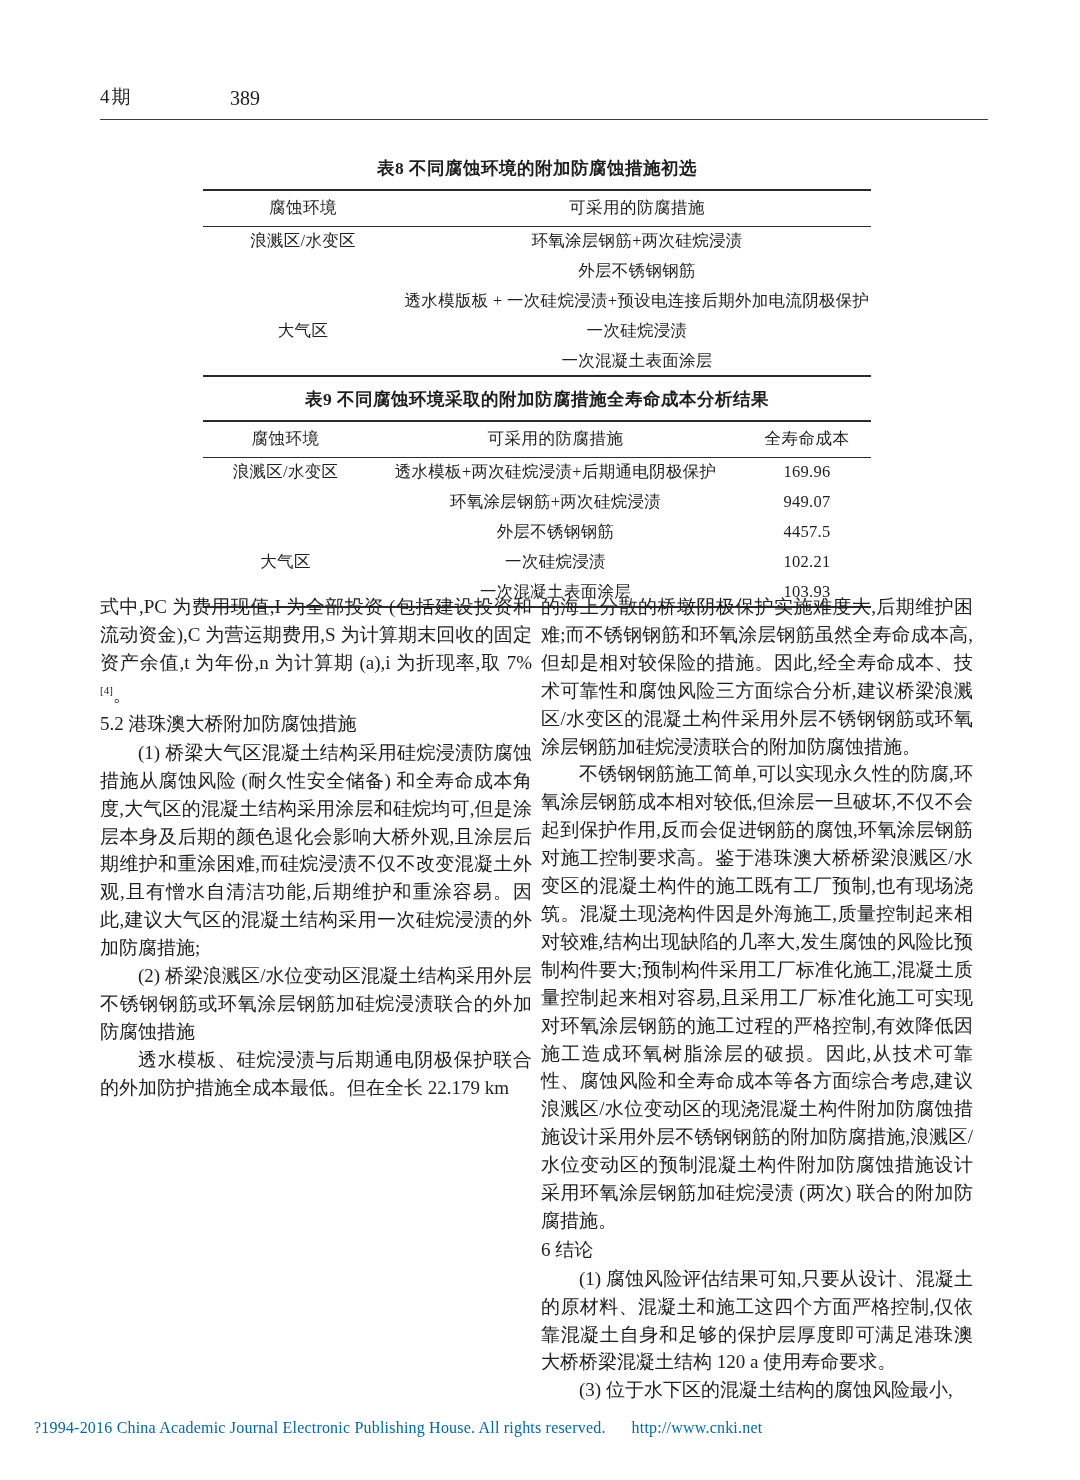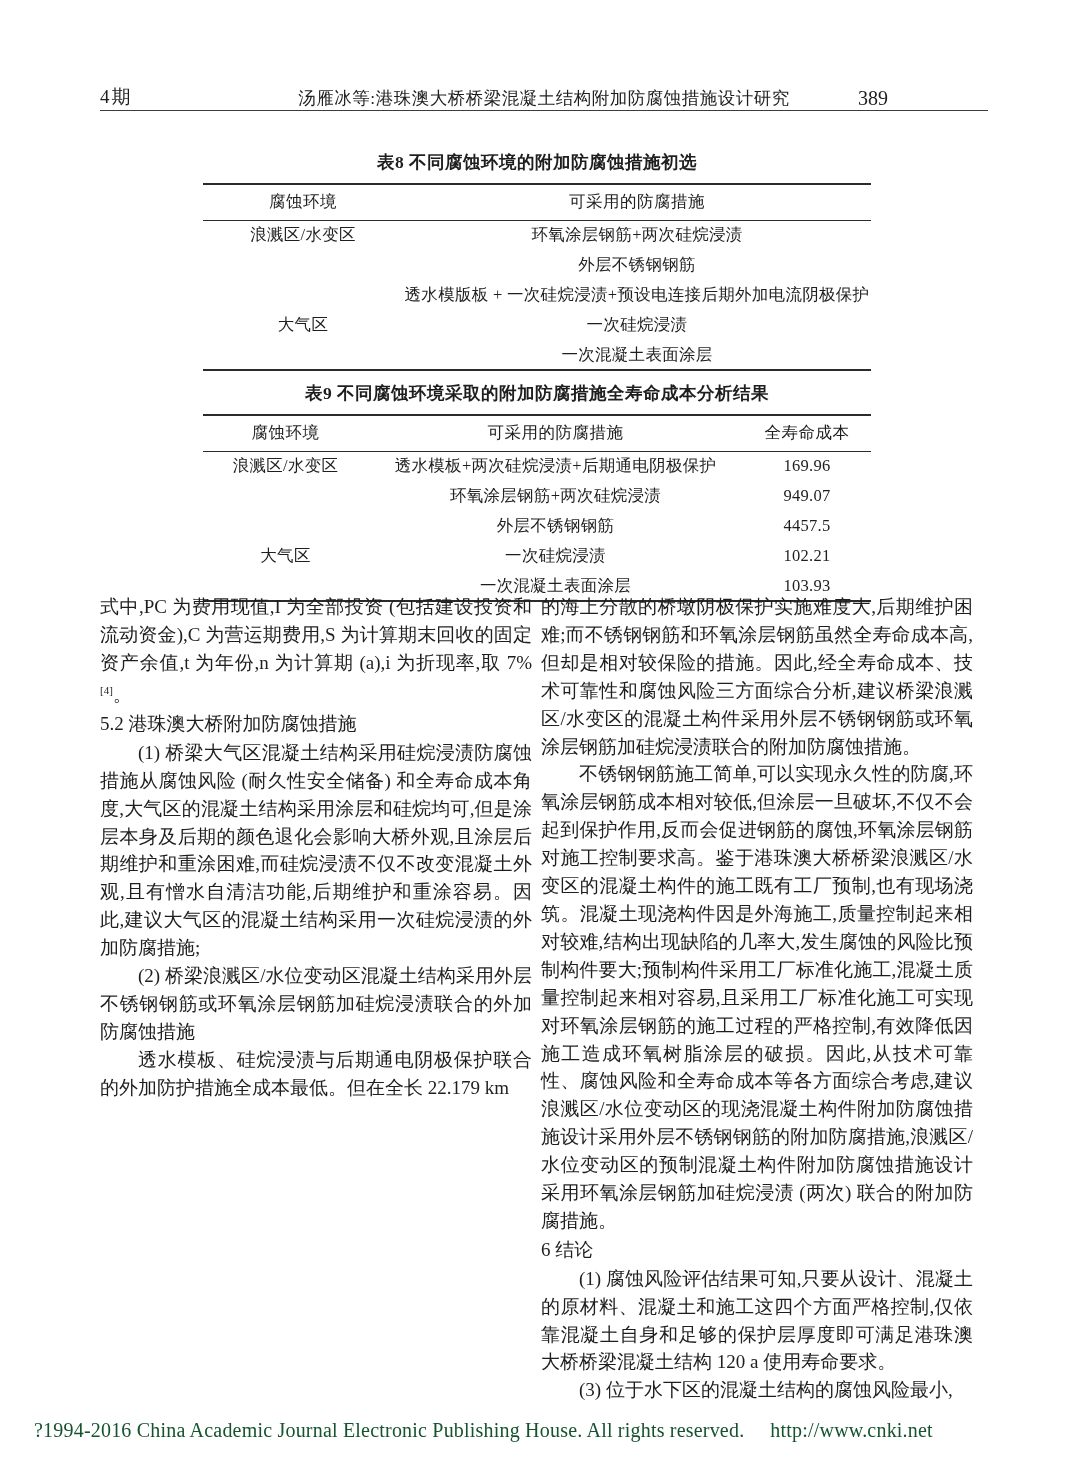--- a/index.html
+++ b/index.html
@@ -8,28 +8,28 @@
     position:relative;
     background:#ffffff;
     font-family:"Liberation Serif","DejaVu Serif",serif;
     color:#1e1e1e;
     overflow:hidden;
   }
   
   .page-header {
     position:absolute; top:84px; left:100px; width:888px;
     display:flex; align-items:flex-end;
-    border-bottom:1.5px solid #3c3c3c; 
+    border-bottom:1.5px solid #3c3c3c; padding-bottom:9px;
   }
   .issue { width:130px; font-size:19px; letter-spacing:2px; }
   .running-title { flex:1; text-align:center; font-size:17.5px; letter-spacing:0.5px; }
   .pagenum { width:130px; text-align:left; font-size:20px; }
 
   
-  .tables-wrap { position:absolute; left:203px; top:150px; width:668px; }
+  .tables-wrap { position:absolute; left:203px; top:156px; width:668px; }
   .tbl-title {
     text-align:center; font-weight:bold; font-size:17.5px;
     letter-spacing:0.5px; margin-bottom:9px;
   }
   table { width:100%; border-collapse:collapse; font-size:16.5px; }
   table { border-top:2.5px solid #2b2b2b; border-bottom:2.5px solid #2b2b2b; }
   thead th {
     font-weight:normal; height:36px; vertical-align:middle;
     border-bottom:1.3px solid #2b2b2b; text-align:center; letter-spacing:0.5px;
   }
@@ -46,30 +46,29 @@
   }
   .col { width:432px; font-size:19px; line-height:27.9px; text-align:justify; }
   .col p { text-indent:2em; }
   .col p.cont { text-indent:0; }
   .col .sec-head { font-weight:normal; text-indent:0; font-size:19px; margin:1px 0 1px; }
   sup { font-size:11px; }
 
   
   .page-footer {
     position:absolute; left:34px; top:1419px; width:1012px;
-    font-size:20px; color:#14532d; letter-spacing:0.2px;
+    font-size:16px; color:#0369a1; letter-spacing:0.2px;
   }
   .cnki-url { margin-left:26px; }
 </style>
 </head>
 <body>
 
 <div class="page-header">
   <div class="issue">4期</div>
-  <div class="running-title">汤雁冰等:港珠澳大桥桥梁混凝土结构附加防腐蚀措施设计研究</div>
   <div class="pagenum">389</div>
 </div>
 
 <div class="tables-wrap">
 
   <div>
     <div class="tbl-title">表8 不同腐蚀环境的附加防腐蚀措施初选</div>
     <table class="t8">
       <thead>
         <tr>

